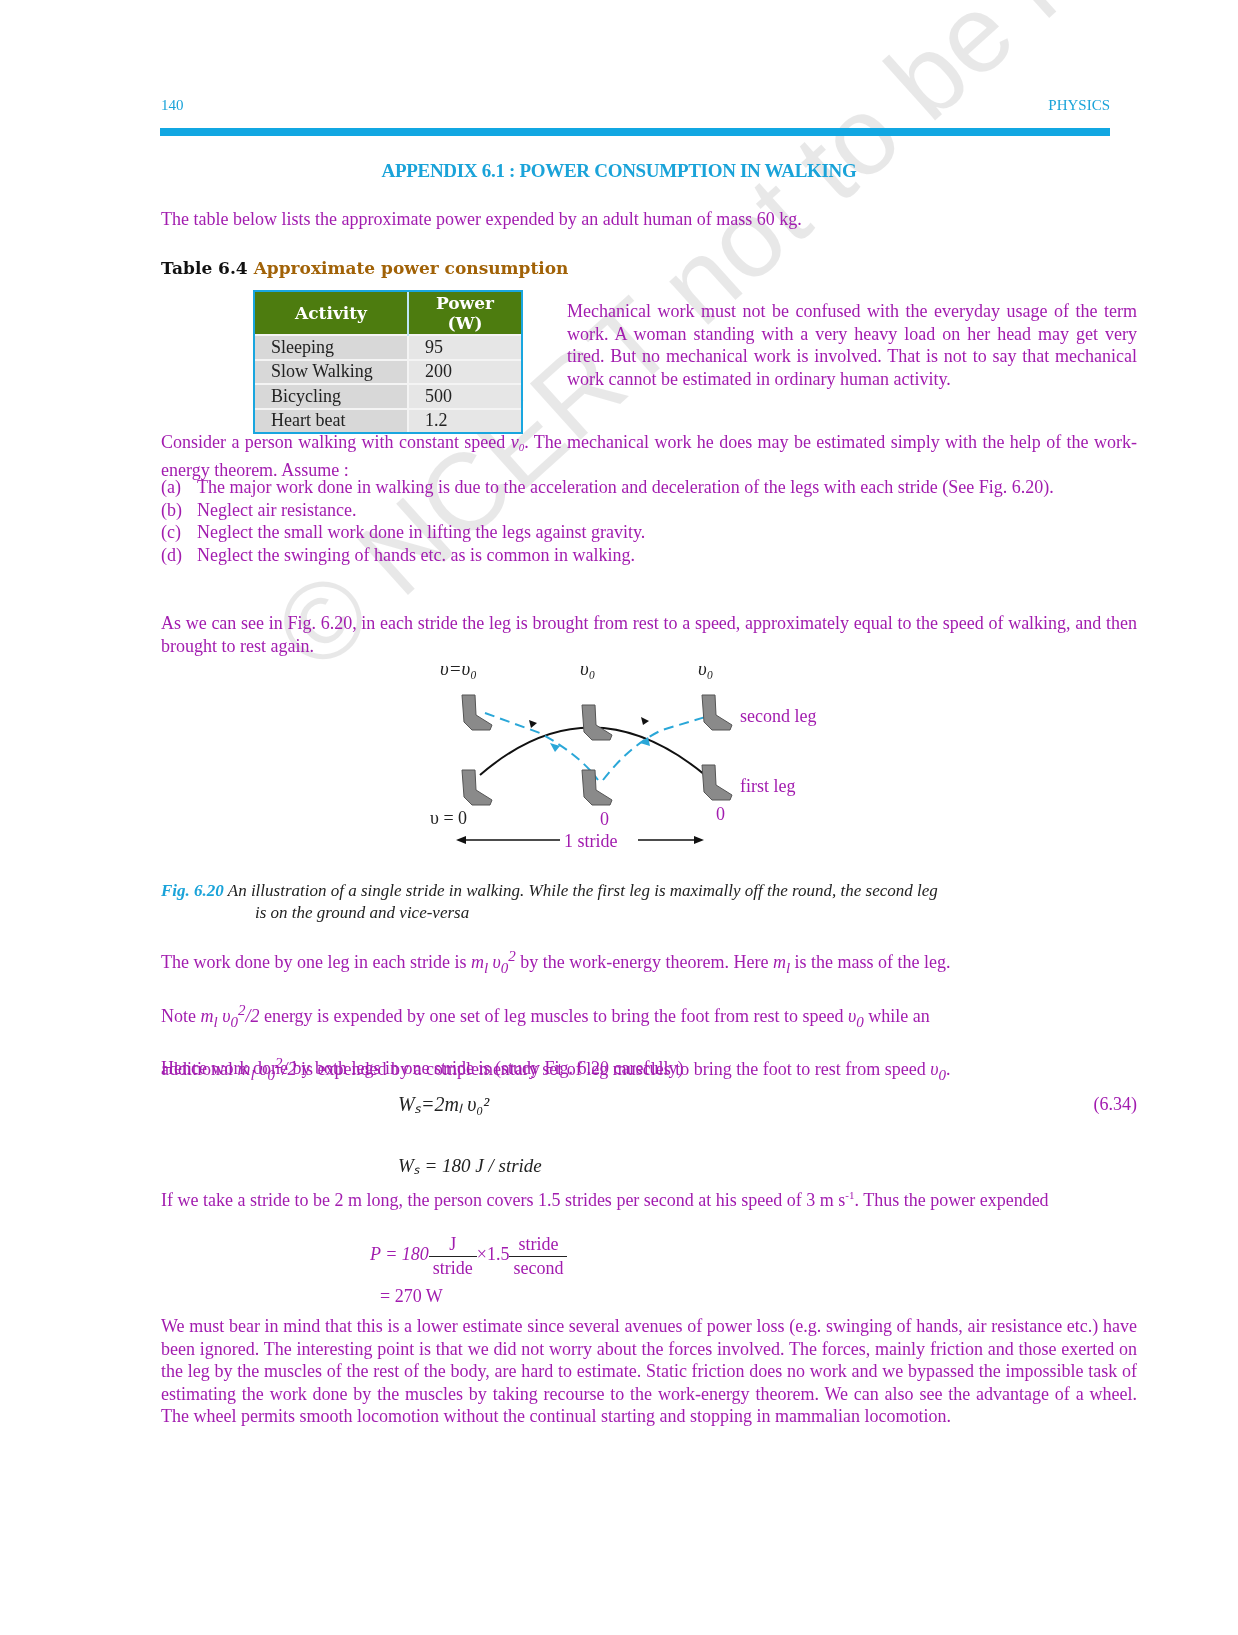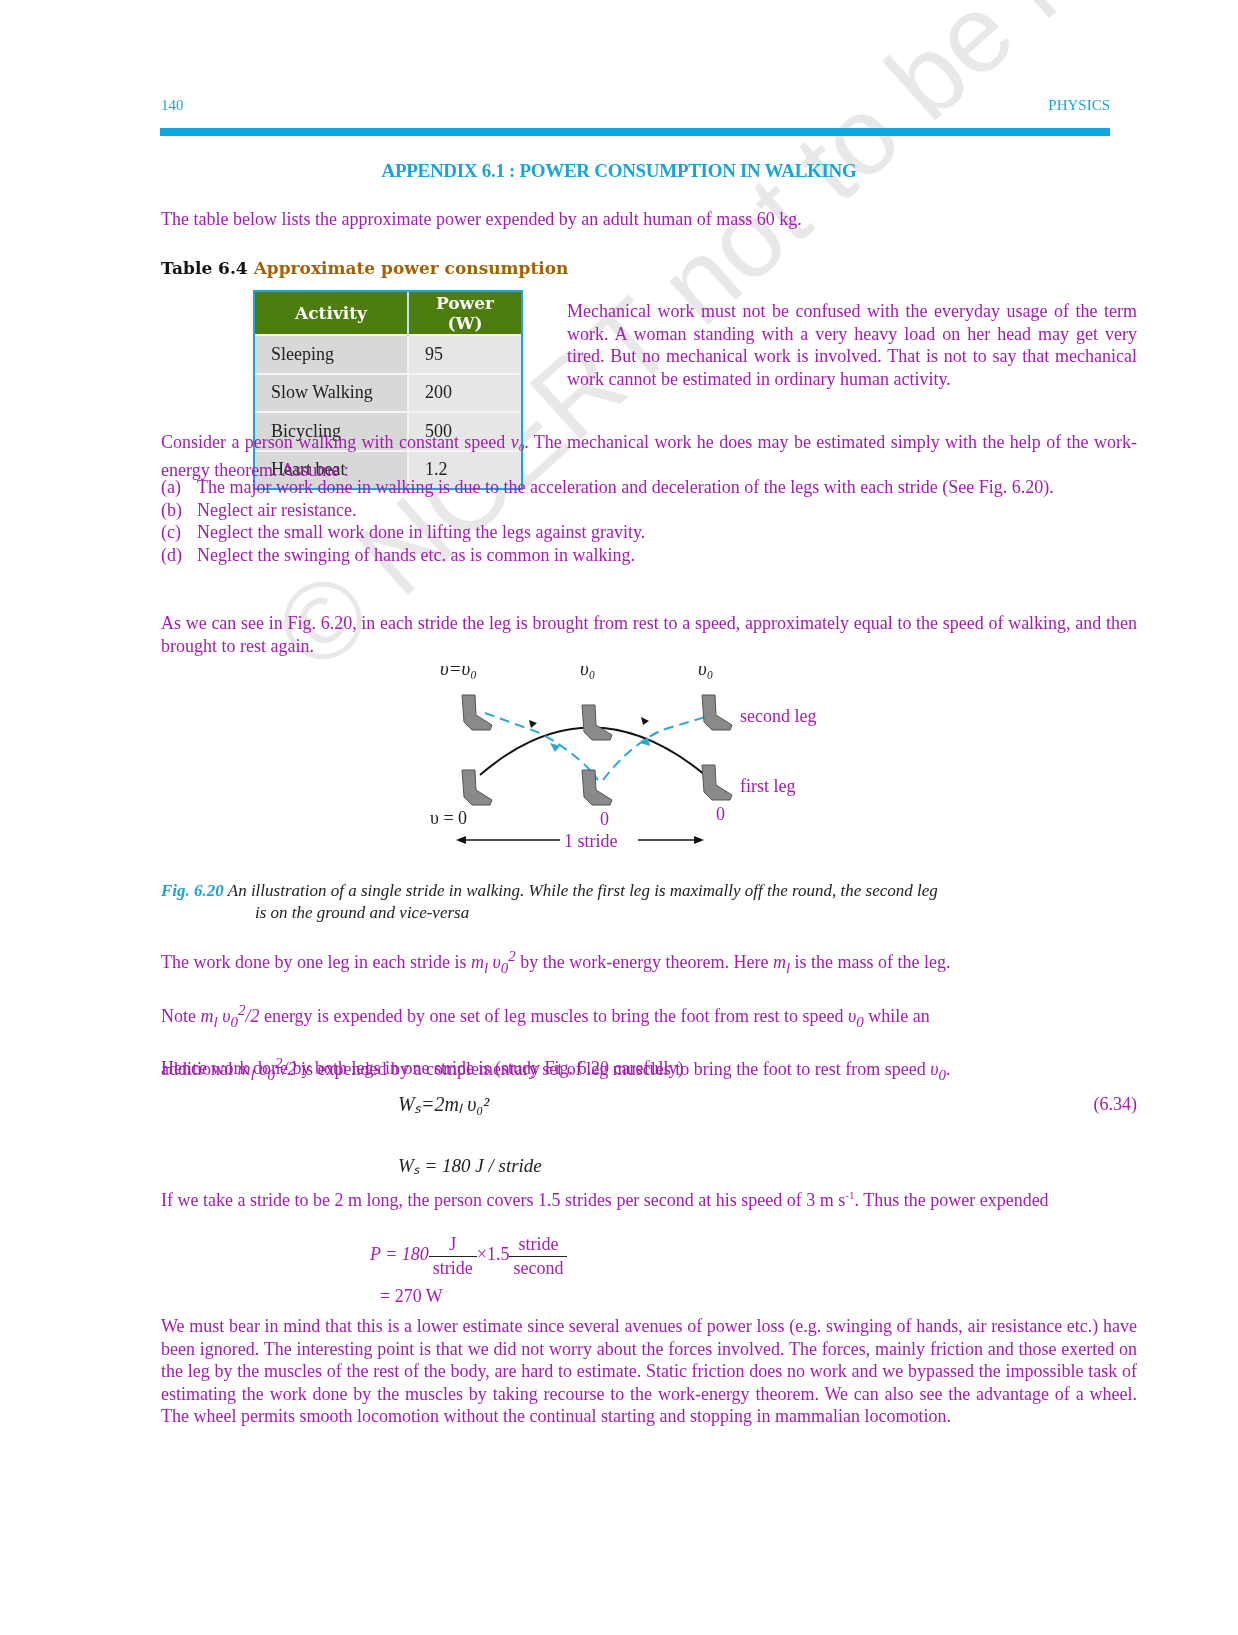--- a/index.html
+++ b/index.html
@@ -14,21 +14,21 @@
   .title { top: 160px; left: 0; width: 1238px; text-align: center; font-size: 19px; font-weight: bold;
            color: #1aa3d9; font-family: "Liberation Serif", serif; letter-spacing: -0.3px; }
   .p { font-family: "Liberation Serif", serif; font-size: 18px; line-height: 22.5px; color: #a21caf; text-align: justify; }
   .caption-t { top: 258px; left: 161px; font-size: 17px; font-weight: bold; font-family: "DejaVu Serif", serif; }
   .caption-t .cap-label { color: #111; }
   .caption-t .cap-title { color: #a16207; }
   table.pt { border-collapse: collapse; font-family: "Liberation Serif", serif; font-size: 18px; }
   .pt-wrap { left: 253px; top: 290px; border: 2px solid #19a6df; }
   .pt th { background: #4d7c0f; color: #fff; text-align: center; font-family: "DejaVu Serif", serif; font-weight: bold;
            font-size: 17px; padding: 1px 16px; height: 22px; border-right: 2px solid #bfe6f7; }
-  .pt td { padding: 7px 16px; height: 22.5px; color: #222; border-top: 2px solid #f4f4f4; }
+  .pt td { padding: 0 16px; height: 22.5px; color: #222; border-top: 2px solid #f4f4f4; }
   .pt td.c1 { background: #d8d8d8; width: 120px; border-right: 2px solid #f4f4f4; }
   .pt td.c2 { background: #e6e6e6; width: 80px; }
   .side { left: 567px; top: 300px; width: 570px; }
   .sub0 { font-size: 11px; vertical-align: -3px; font-style: italic; }
   .it { font-style: italic; }
   .list { left: 161px; width: 976px; }
   .list .li { display: flex; }
   .list .lbl { width: 36px; flex: none; }
   .fig-cap { left: 161px; top: 880px; width: 976px; font-family: Liberation Serif, serif; font-style: italic; font-size: 17px; line-height: 22px; }
   .fig-cap .fl { color: #1aa3d9; font-weight: bold; }

